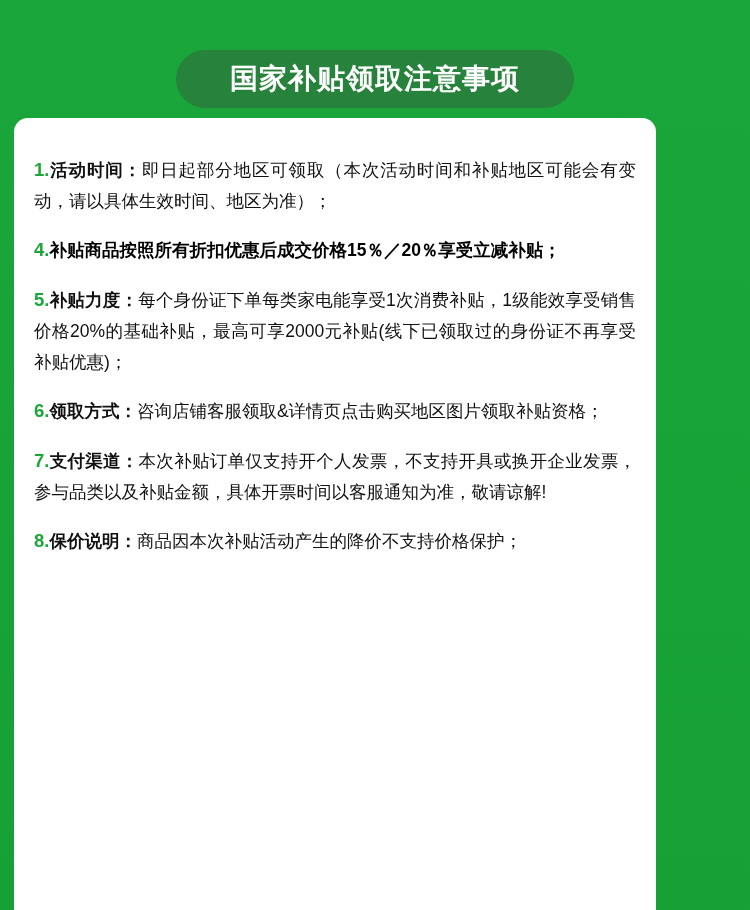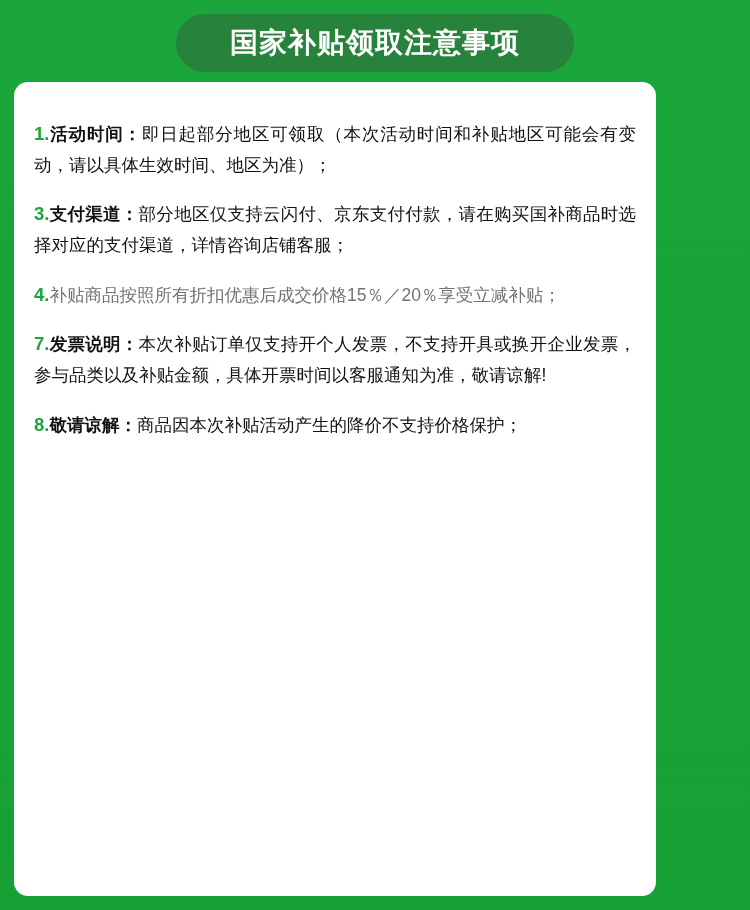--- a/index.html
+++ b/index.html
@@ -19,20 +19,21 @@
     height: 910px;
     background: linear-gradient(180deg, #1aa63a 0%, #16a035 100%);
     box-sizing: border-box;
     padding: 0;
   }
   .header {
     height: 86px;
     display: flex;
     align-items: center;
     justify-content: center;
+    margin-top: 36px;
   }
   .title-pill {
     background: #27833c;
     border-radius: 36px;
     padding: 11px 54px;
     display: inline-block;
   }
   .title-text {
     color: #ffffff;
     font-size: 28px;
@@ -68,57 +69,60 @@
   }
   .lead {
     color: #111111;
     font-weight: bold;
   }
   .body-text {
     color: #111111;
     font-weight: normal;
   }
   .strong-body {
-    color: #737373;
-    font-weight: normal;
+    color: #000000;
+    font-weight: bold;
   }
 </style>
 </head>
 <body>
 
 <div class="page">
 
   <div class="header">
     <div class="title-pill">
       <div class="title-text">国家补贴领取注意事项</div>
     </div>
   </div>
 
   <div class="card">
 
     <p class="item">
       <span class="num">1.</span><span class="lead">活动时间：</span><span class="body-text">即日起部分地区可领取（本次活动时间和补贴地区可能会有变动，请以具体生效时间、地区为准）；</span>
     </p>
 
 
-    <p class="item">
-      <span class="num">3.</span><span class="lead">支付渠道：</span><span class="body-text">部分地区仅支持云闪付、京东支付付款，请在购买国补商品时选择对应的支付渠道，详情咨询店铺客服；</span>
-    </p>
 
     <p class="item">
       <span class="num">4.</span><span class="lead"></span><span class="strong-body">补贴商品按照所有折扣优惠后成交价格15％／20％享受立减补贴；</span>
     </p>
 
-
-
     <p class="item">
-      <span class="num">7.</span><span class="lead">发票说明：</span><span class="body-text">本次补贴订单仅支持开个人发票，不支持开具或换开企业发票，参与品类以及补贴金额，具体开票时间以客服通知为准，敬请谅解!</span>
+      <span class="num">5.</span><span class="lead">补贴力度：</span><span class="body-text">每个身份证下单每类家电能享受1次消费补贴，1级能效享受销售价格20%的基础补贴，最高可享2000元补贴(线下已领取过的身份证不再享受补贴优惠)；</span>
     </p>
 
     <p class="item">
-      <span class="num">8.</span><span class="lead">敬请谅解：</span><span class="body-text">商品因本次补贴活动产生的降价不支持价格保护；</span>
+      <span class="num">6.</span><span class="lead">领取方式：</span><span class="body-text">咨询店铺客服领取&amp;详情页点击购买地区图片领取补贴资格；</span>
+    </p>
+
+    <p class="item">
+      <span class="num">7.</span><span class="lead">支付渠道：</span><span class="body-text">本次补贴订单仅支持开个人发票，不支持开具或换开企业发票，参与品类以及补贴金额，具体开票时间以客服通知为准，敬请谅解!</span>
+    </p>
+
+    <p class="item">
+      <span class="num">8.</span><span class="lead">保价说明：</span><span class="body-text">商品因本次补贴活动产生的降价不支持价格保护；</span>
     </p>
 
 
 
 
   </div>
 </div>
 
 </body></html>

